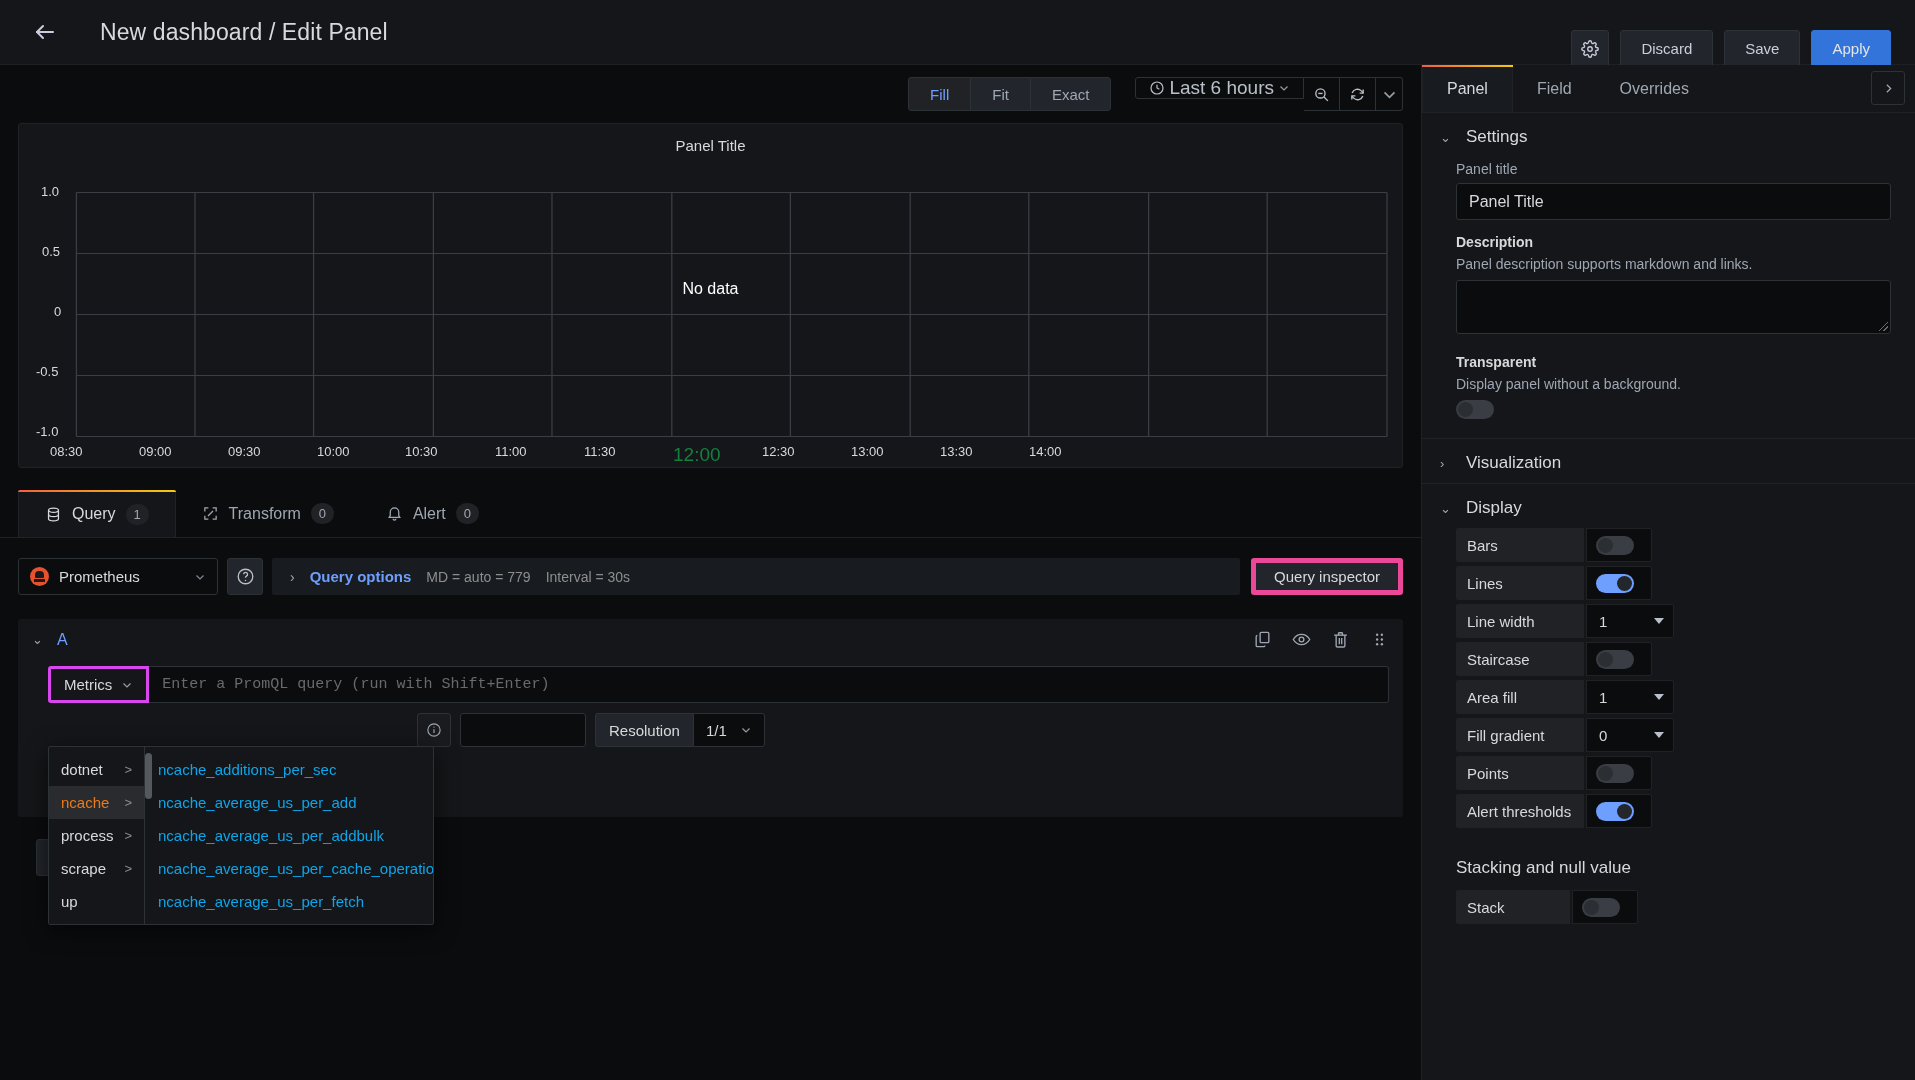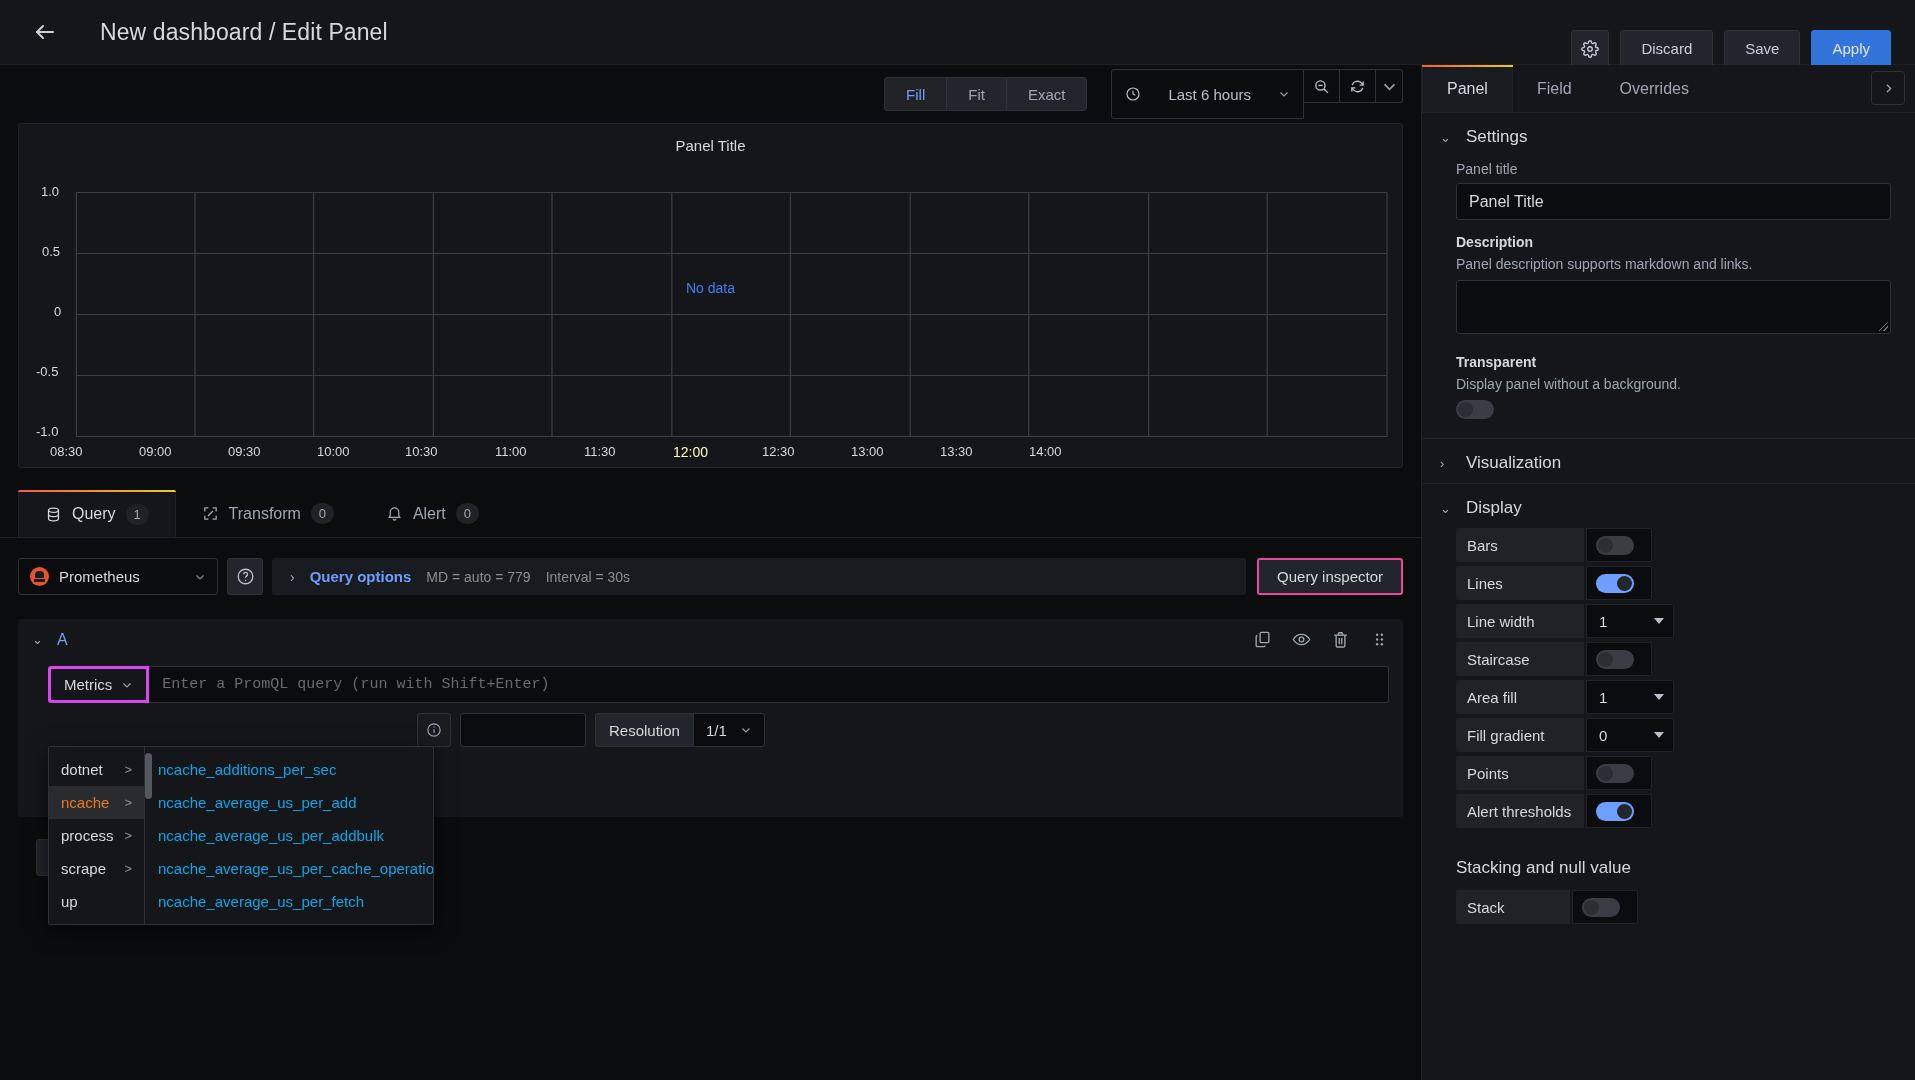--- a/index.html
+++ b/index.html
@@ -57,23 +57,23 @@
   .seg {
     height: 34px; padding: 0 21px; display: flex; align-items: center;
     background: #22252b; border: 1px solid #2c3235; border-right: none;
     color: #9fa7b3; font-size: 15px; cursor: pointer;
   }
   .seg:last-child { border-right: 1px solid #2c3235; border-radius: 0 3px 3px 0; }
   .seg:first-child { border-radius: 3px 0 0 3px; }
   .seg.active { color: #6e9fff; background: #202226; }
   .time-group { display: flex; margin-left: 24px; }
   .time-picker {
-    height: 50px; padding: 0 13px; display: flex; align-items: center; gap: 27px;
+    height: 22px; padding: 0 13px; display: flex; align-items: center; gap: 4px;
     background: #0b0c0e; border: 1px solid #2c3235; border-radius: 3px 0 0 3px;
-    color: #b9c0c9; font-size: 15px; cursor: pointer;
+    color: #b9c0c9; font-size: 19px; cursor: pointer;
   }
   .time-picker .clock { width: 16px; height: 16px; }
   .chev { width: 12px; height: 12px; opacity: .8; }
   .tbtn-sq {
     width: 36px; height: 34px; display: flex; align-items: center; justify-content: center;
     background: #0b0c0e; border: 1px solid #2c3235; border-left: none;
     color: #b9c0c9; cursor: pointer;
   }
   .tbtn-sq:last-child { border-radius: 0 3px 3px 0; }
   .tbtn-sq svg { width: 17px; height: 17px; }
@@ -83,21 +83,21 @@
   .panel-wrap { padding: 0 18px 0 18px; }
   .panel {
     background: #141619; border: 1px solid #202226; border-radius: 3px;
     height: 345px; position: relative;
   }
   .panel-title { text-align: center; font-size: 15px; color: #d8d9da; padding-top: 13px; font-weight: 500; }
   .graph { position: absolute; left: 0; right: 0; top: 38px; bottom: 0; }
   .graph svg { width: 100%; height: 100%; display: block; }
   .nodata {
     position: absolute; left: 0; right: 0; top: 118px; text-align: center;
-    font-size: 14px; color: #3b82f6;
+    font-size: 16px; color: #ffffff;
   }
 
   
   .qtabs {
     margin-top: 22px; display: flex; align-items: flex-end;
     border-bottom: 1px solid #202226; padding: 0 18px; height: 48px;
   }
   .qtab {
     display: flex; align-items: center; gap: 10px;
     padding: 0 26px; height: 47px; color: #9fa7b3; font-size: 16px; cursor: pointer;
@@ -143,21 +143,21 @@
   .qopts {
     flex: 1; margin-left: 9px; height: 37px; background: #181b1f;
     display: flex; align-items: center; gap: 15px; padding: 0 18px; cursor: pointer;
     border-radius: 2px;
   }
   .qopts .caret { color: #9fa7b3; font-size: 14px; }
   .qopts .lbl { color: #6e9fff; font-weight: 600; font-size: 15px; }
   .qopts .meta { color: #8e8e8e; font-size: 14px; }
   .qinspect {
     margin-left: 11px; height: 37px; padding: 0 18px; background: #22252b;
-    border: 2px solid #ec4899; border-radius: 3px; color: #d8d9da; font-size: 15px;
+    border: 5px solid #ec4899; border-radius: 3px; color: #d8d9da; font-size: 15px;
     display: flex; align-items: center; cursor: pointer;
   }
 
   
   .qrow { margin-top: 24px; background: #141619; border-radius: 3px; }
   .qrow-head { height: 41px; display: flex; align-items: center; padding: 0 14px; }
   .qrow-head .caret { color: #9fa7b3; margin-right: 14px; font-size: 13px; cursor: pointer; }
   .qrow-letter { color: #6e9fff; font-size: 16px; font-weight: 500; }
   .qrow-actions { margin-left: auto; display: flex; gap: 20px; align-items: center; color: #9fa7b3; }
   .qrow-actions svg { width: 19px; height: 19px; cursor: pointer; }
@@ -410,21 +410,21 @@
               <span style="position:absolute;left:17px;top:202px;font-size:13px;color:#d8d9da;">-0.5</span>
               <span style="position:absolute;left:17px;top:262px;font-size:13px;color:#d8d9da;">-1.0</span>
 
               <span style="position:absolute;left:31px;top:282px;font-size:13px;color:#d8d9da;">08:30</span>
               <span style="position:absolute;left:120px;top:282px;font-size:13px;color:#d8d9da;">09:00</span>
               <span style="position:absolute;left:209px;top:282px;font-size:13px;color:#d8d9da;">09:30</span>
               <span style="position:absolute;left:298px;top:282px;font-size:13px;color:#d8d9da;">10:00</span>
               <span style="position:absolute;left:386px;top:282px;font-size:13px;color:#d8d9da;">10:30</span>
               <span style="position:absolute;left:476px;top:282px;font-size:13px;color:#d8d9da;">11:00</span>
               <span style="position:absolute;left:565px;top:282px;font-size:13px;color:#d8d9da;">11:30</span>
-              <span style="position:absolute;left:654px;top:282px;font-size:14px;color:#fef9c3;">12:00</span>
+              <span style="position:absolute;left:654px;top:282px;font-size:19px;color:#15803d;">12:00</span>
               <span style="position:absolute;left:743px;top:282px;font-size:13px;color:#d8d9da;">12:30</span>
               <span style="position:absolute;left:832px;top:282px;font-size:13px;color:#d8d9da;">13:00</span>
               <span style="position:absolute;left:921px;top:282px;font-size:13px;color:#d8d9da;">13:30</span>
               <span style="position:absolute;left:1010px;top:282px;font-size:13px;color:#d8d9da;">14:00</span>
             </div>
             <div class="nodata">No data</div>
           </div>
         </div>
       </div>
 

